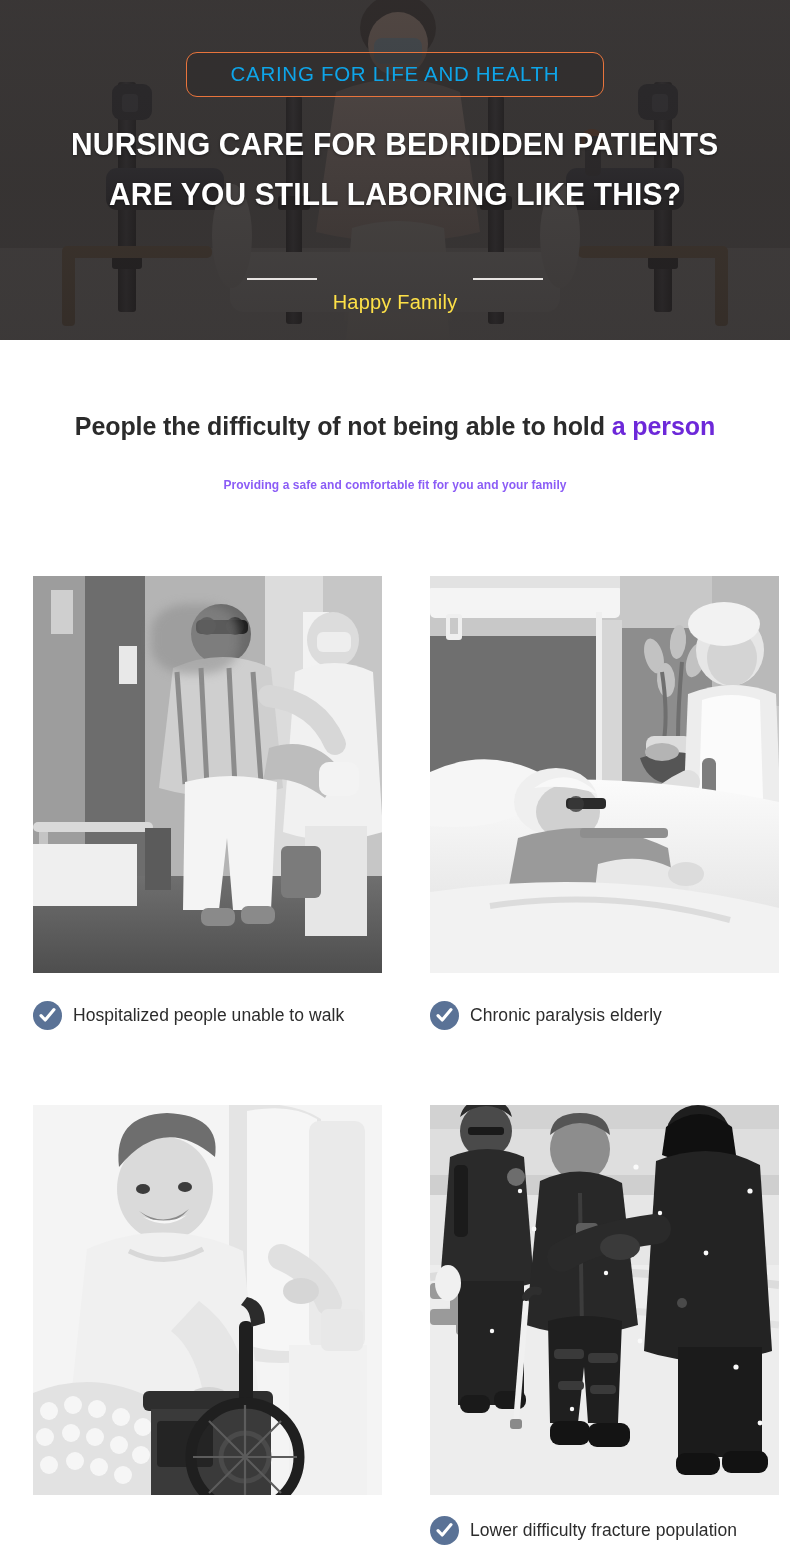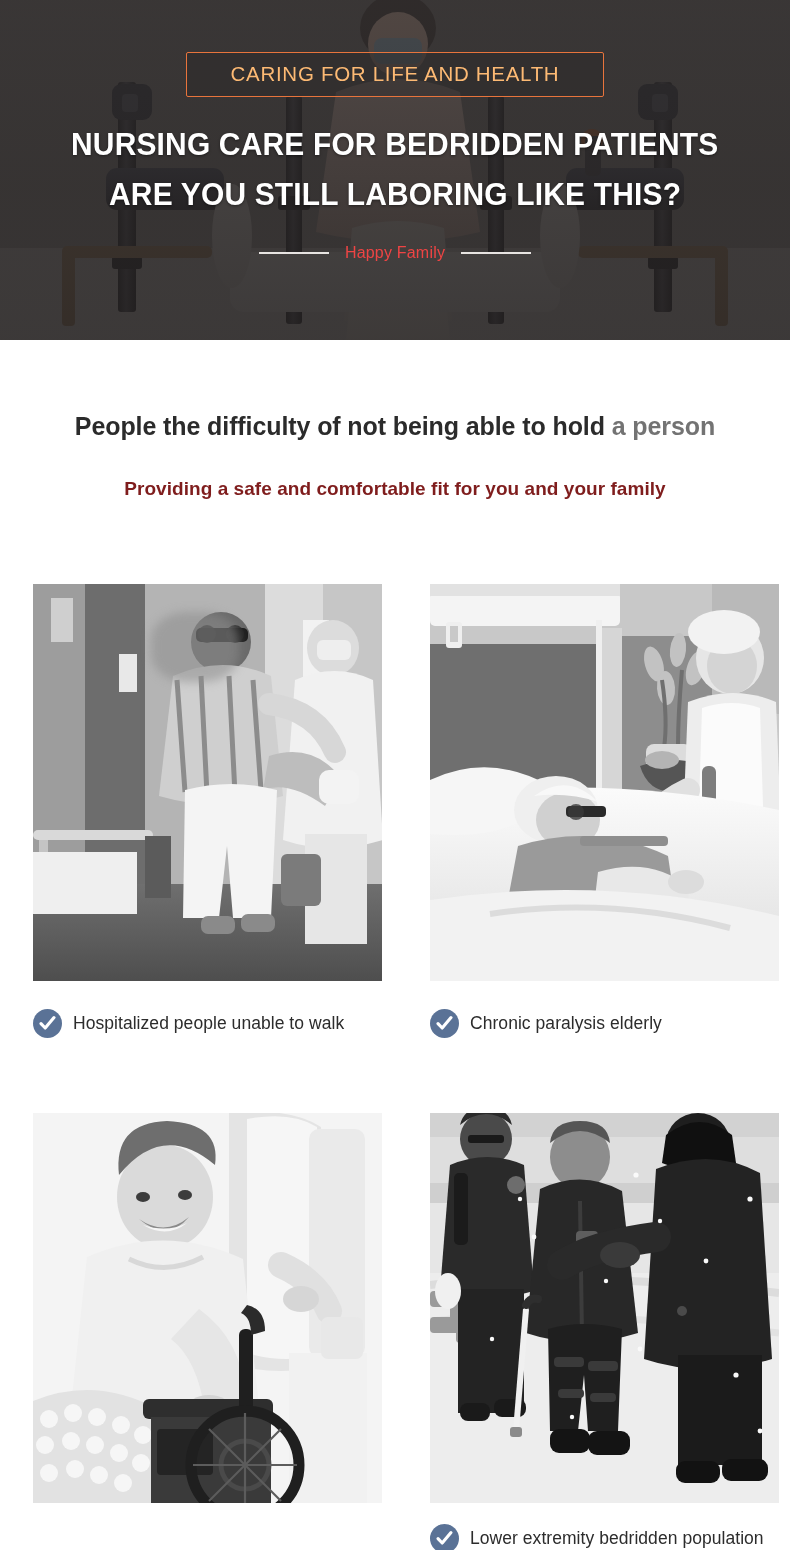--- a/index.html
+++ b/index.html
@@ -26,26 +26,26 @@
     position:absolute; inset:0;
     background:linear-gradient(180deg, rgba(44,41,41,.80) 0%, rgba(40,37,37,.84) 45%, rgba(36,33,33,.88) 100%);
   }
   .hero-content {
     position:absolute; inset:0;
     display:flex; flex-direction:column; align-items:center;
     padding-top:52px;
   }
   .badge {
     border:1.6px solid #e8743c;
-    color:#fdba74;
+    color:#0ea5e9;
     font-family:"Liberation Sans Narrow","Liberation Sans", sans-serif;
     font-size:20.5px;
     letter-spacing:.7px;
     padding:9px 44px 10px;
-    border-radius:2px;
+    border-radius:11px;
     background:rgba(36,33,33,.32);
     white-space:nowrap;
   }
   .hero-title {
     color:#fff;
     font-family:"Liberation Sans Narrow","Liberation Sans", sans-serif;
     font-weight:bold;
     font-size:31.5px;
     letter-spacing:.2px;
     text-align:center;
@@ -54,45 +54,46 @@
     text-shadow:0 1px 3px rgba(0,0,0,.45);
   }
   .hero-title.l1 { margin-top:32px; }
   .hero-title.l2 { margin-top:18px; }
   .hero-sub-wrap {
     display:flex; align-items:center; gap:16px;
     margin-top:34px;
   }
   .hero-rule { width:70px; height:1.5px; background:#e7e4e2; }
   .hero-sub {
-    color:#ef4444;
-    font-size:16px;
+    color:#fde047;
+    font-size:20px;
     letter-spacing:.2px;
     white-space:nowrap;
+    margin-top:47px;
   }
 
   
   .section-head {
     margin-top:72px;
     text-align:center;
   }
   .sec-title {
     font-family:"Liberation Sans Narrow","Liberation Sans", sans-serif;
     font-weight:bold;
     font-size:25px;
     color:#2b2b2b;
     letter-spacing:-.1px;
   }
-  .sec-title .accent { color:#737373;text-align:right; }
+  .sec-title .accent { color:#6d28d9;text-align:right; }
   .sec-sub {
     margin-top:37px;
     font-family:"Liberation Sans Narrow","Liberation Sans", sans-serif;
     font-weight:bold;
-    font-size:19px;
-    color:#7f1d1d;
+    font-size:12px;
+    color:#8b5cf6;
     letter-spacing:.05px;
   }
 
   
   .grid {
     margin:84px auto 0;
     width:724px;
     display:grid;
     grid-template-columns:349px 349px;
     column-gap:26px;
@@ -521,17 +522,17 @@
             <circle cx="330" cy="318" r="2.4"></circle>
         </g>
       </svg>
     </div>
     <div class="caption">
       <span class="check">
         <svg width="19" height="19" viewBox="0 0 19 19">
             <path d="M3 9.6 L7.2 14 L16 3.6" stroke="#ffffff" stroke-width="3.1" fill="none" stroke-linecap="round" stroke-linejoin="round"></path>
           </svg>
       </span>
-      <span class="cap-text">Lower extremity bedridden population</span>
+      <span class="cap-text">Lower difficulty fracture population</span>
     </div>
   </div>
 
 </div>
 
 </body></html>

